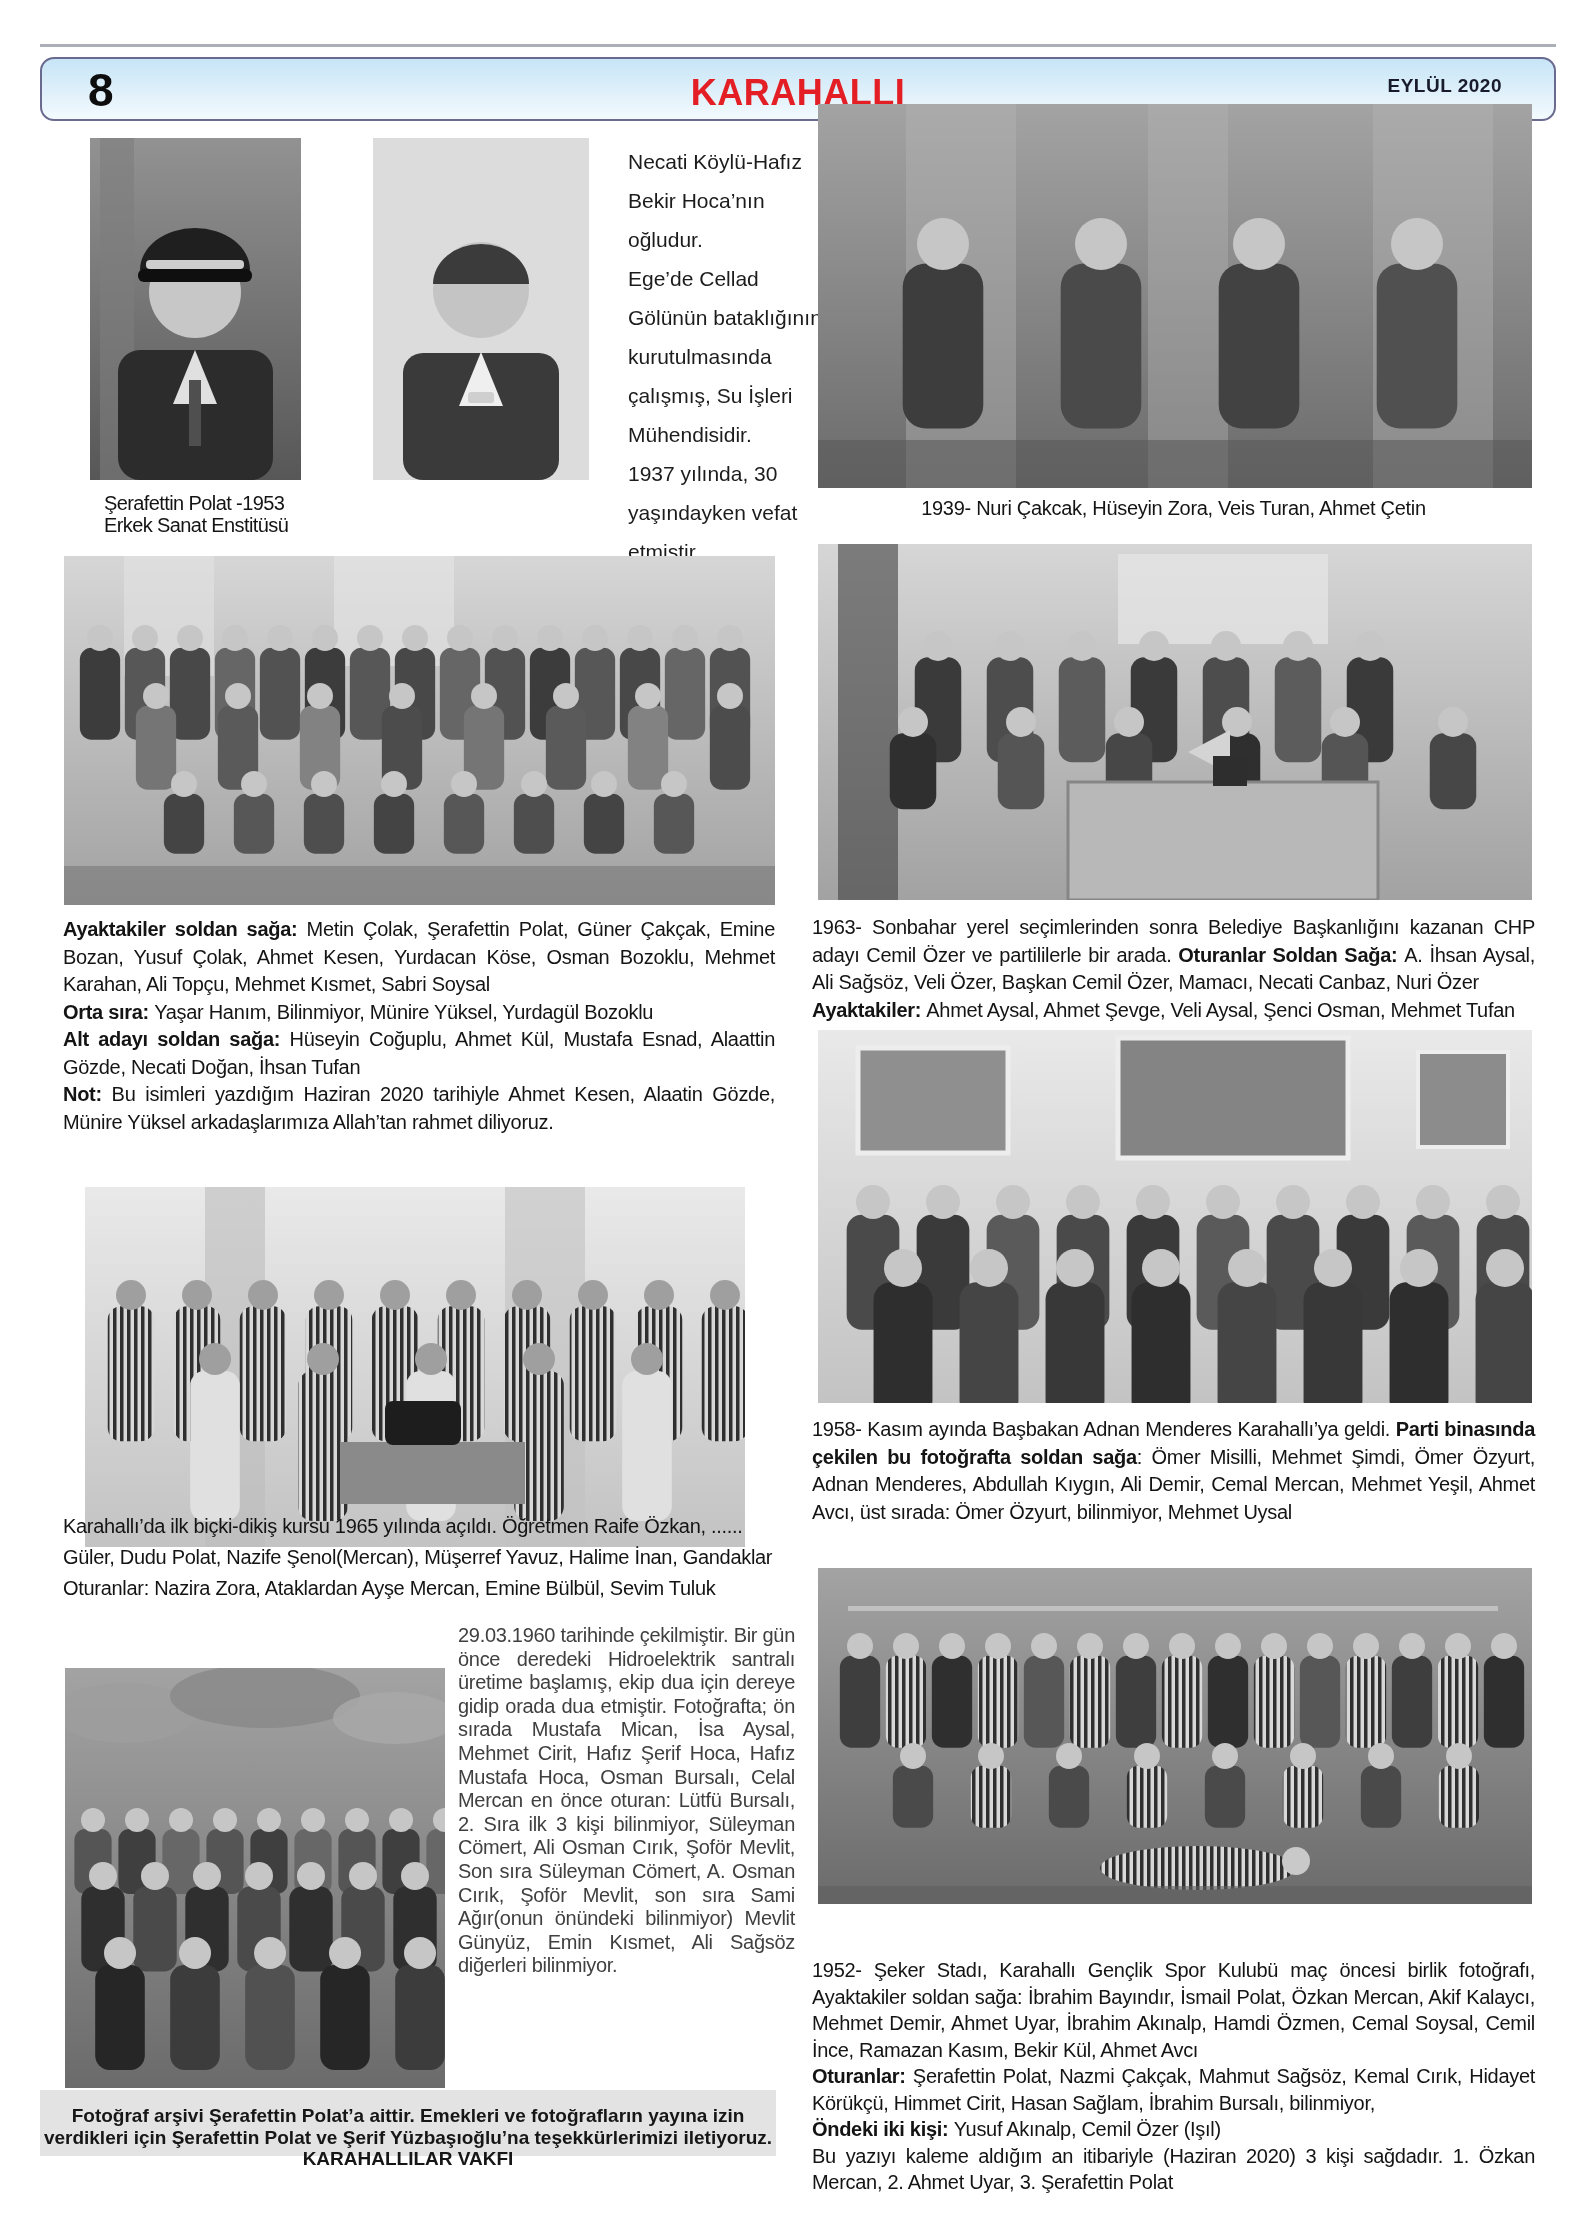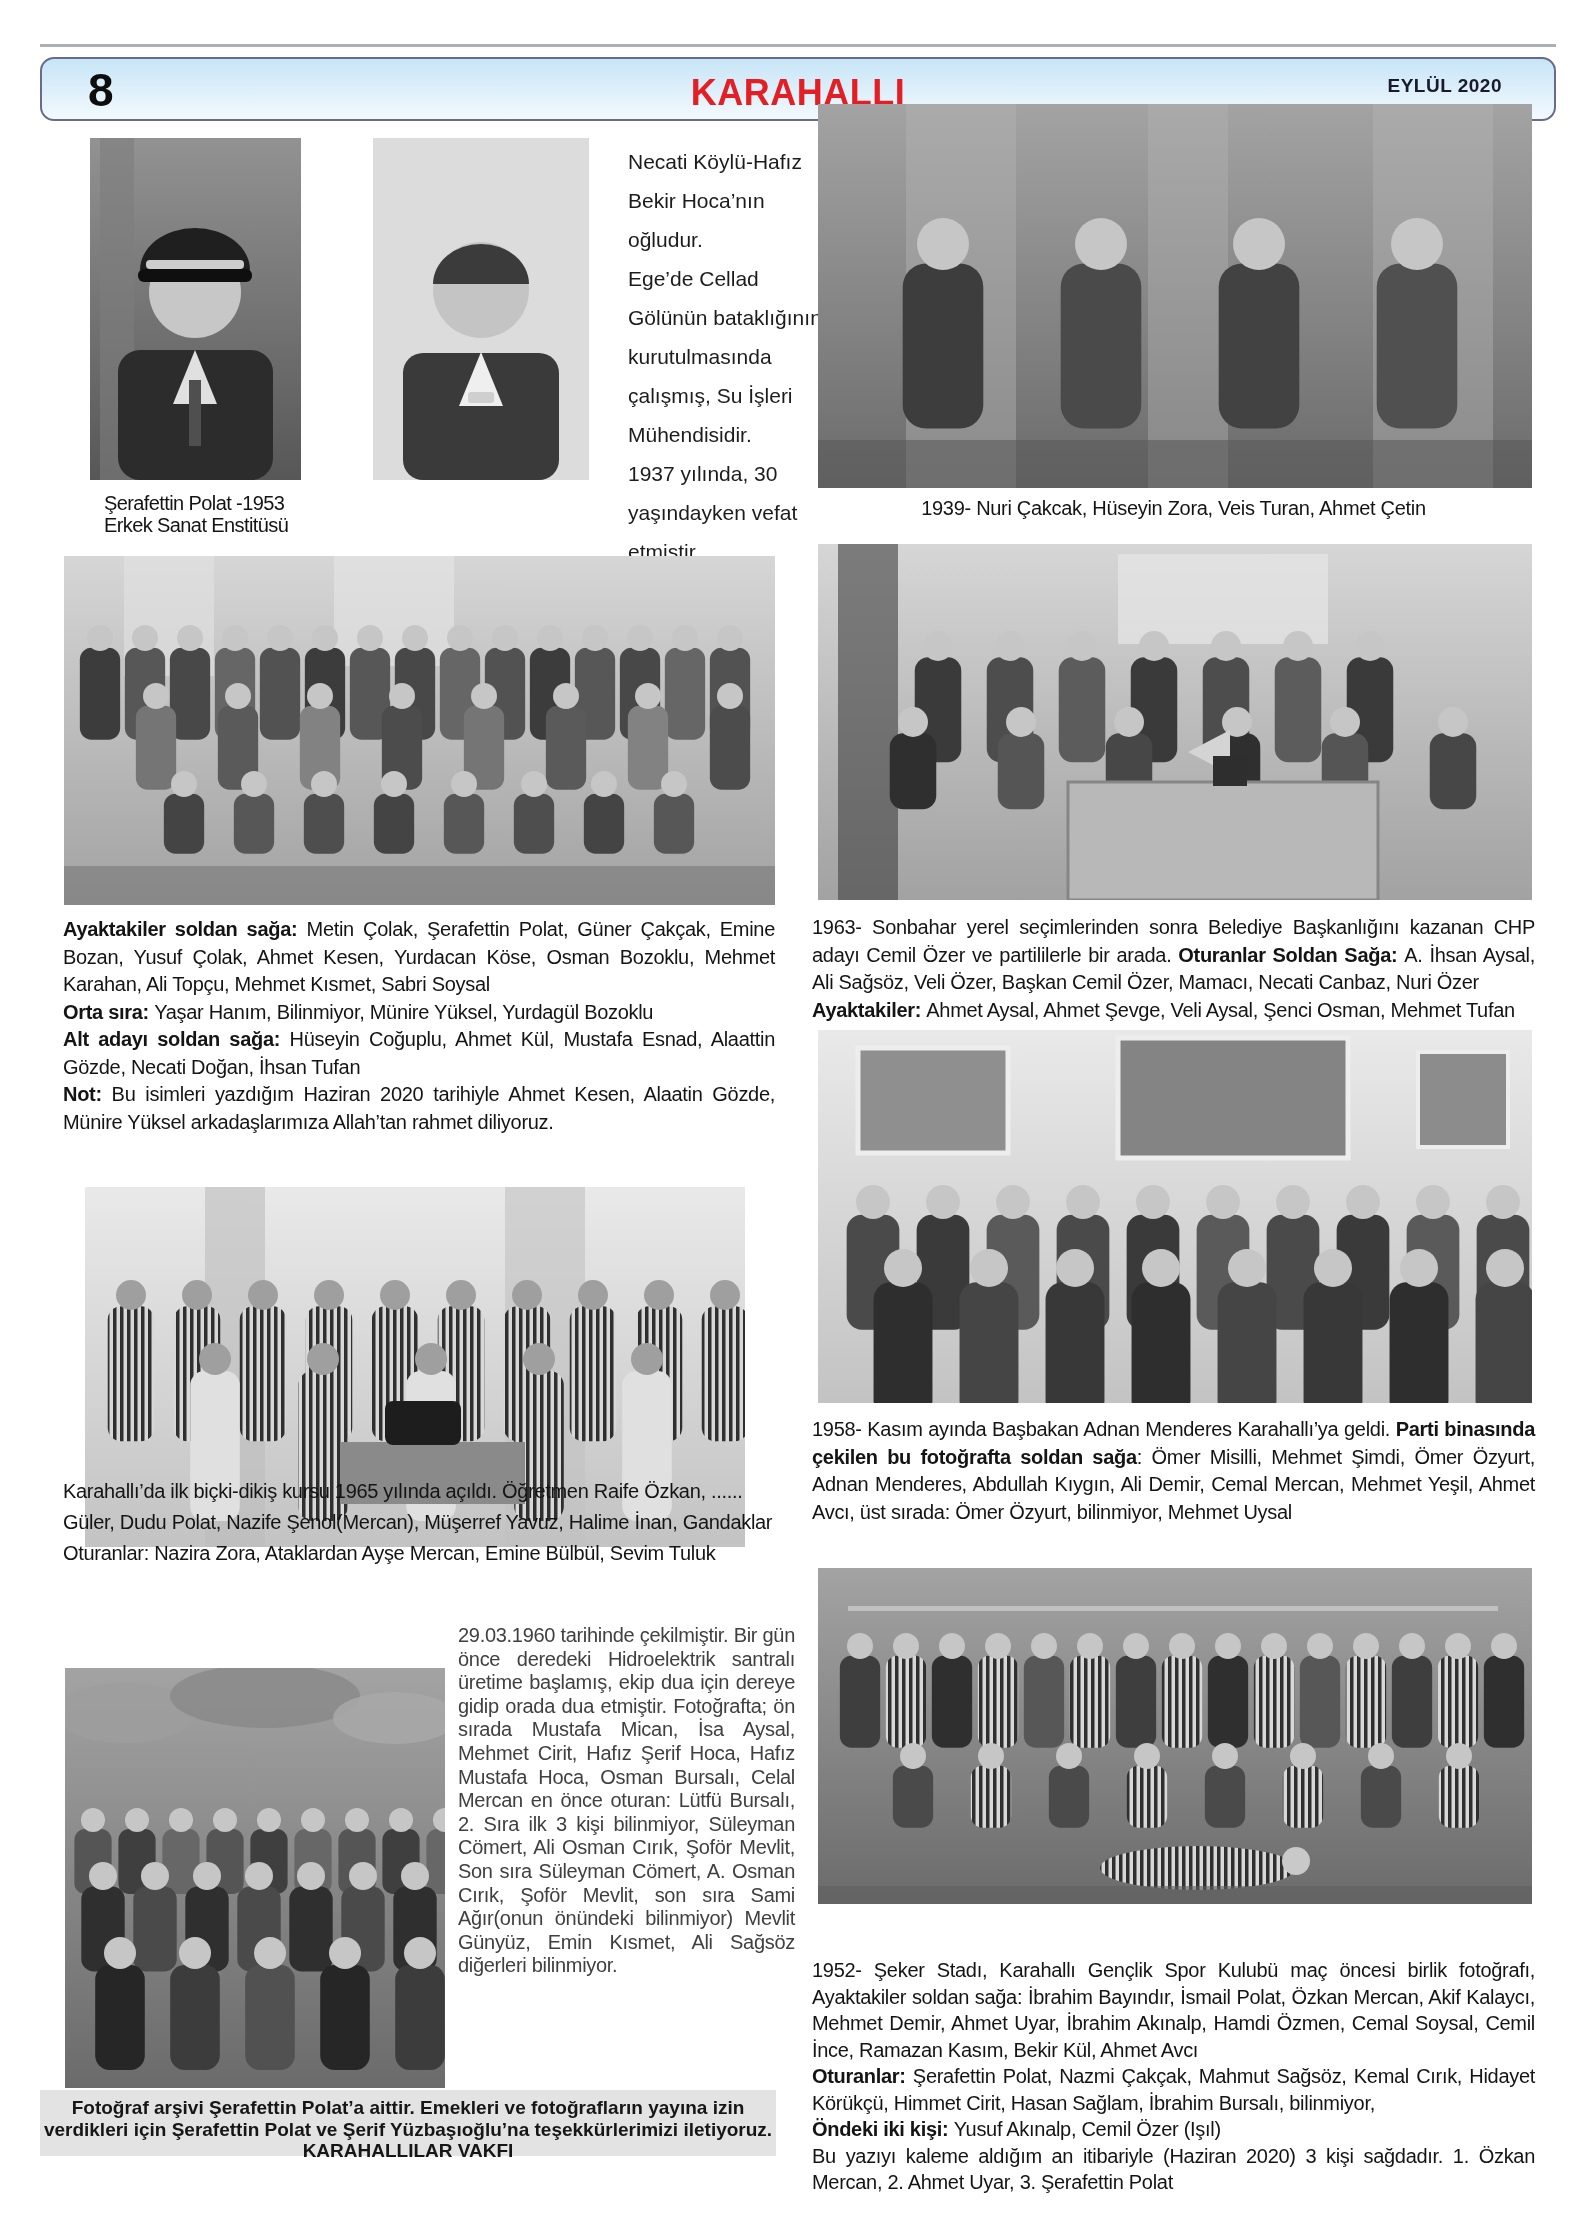--- a/index.html
+++ b/index.html
@@ -22,21 +22,21 @@
   .cap{position:absolute;font-size:20px;line-height:27.5px;letter-spacing:-0.3px;
        text-align:justify;white-space:pre-wrap;color:#141414;}
   .cap .b{font-weight:bold;}
   .cap-center{text-align:center;white-space:normal;}
   .cap-portrait{font-size:20px;line-height:22px;letter-spacing:-0.6px;white-space:pre-wrap;text-align:left;}
   .cap-girls{line-height:31px;}
   .cap-1952{line-height:26.5px;margin-top:43px;}
   .art1960{position:absolute;left:458px;top:1624px;width:337px;font-size:20px;line-height:23.6px;
            letter-spacing:-0.3px;text-align:justify;color:#404040;}
   .footer{position:absolute;left:40px;top:2090px;width:736px;height:66px;background:#e3e3e3;
-          box-sizing:border-box;padding-top:7px;text-align:center;font-size:19px;font-weight:bold;
+          box-sizing:border-box;padding-top:15px;text-align:center;font-size:19px;font-weight:bold;
           line-height:21.5px;white-space:pre-wrap;color:#161616;}
 </style>
 </head>
 <body>
 
 <div class="page">
 
   <svg width="0" height="0" style="position:absolute" aria-hidden="true">
     <defs>
       <linearGradient id="gMid" x1="0" y1="0" x2="0" y2="1">
@@ -302,21 +302,21 @@
       <circle cx="238" cy="172" r="16" fill="#9f9f9f"></circle>
       <rect x="321.2" y="184" width="49.6" height="150" rx="14.4" fill="#e0e0e0"></rect>
       <circle cx="346" cy="172" r="16" fill="#9f9f9f"></circle>
       <rect x="429.2" y="184" width="49.6" height="150" rx="14.4" fill="url(#stripePat)"></rect>
       <circle cx="454" cy="172" r="16" fill="#9f9f9f"></circle>
       <rect x="537.2" y="184" width="49.6" height="150" rx="14.4" fill="#e0e0e0"></rect>
       <circle cx="562" cy="172" r="16" fill="#9f9f9f"></circle>
       <rect class="front" x="255" y="255" width="185" height="62" fill="#8a8a8a"></rect>
       <rect class="front" x="300" y="214" width="76" height="44" rx="8" fill="#1d1d1d"></rect>
     </svg>
-  <div class="cap cap-girls" style="left:63px;top:1476px;width:715px">Karahallı’da ilk biçki-dikiş kursu 1965 yılında açıldı. Öğretmen Raife Özkan, ......
+  <div class="cap cap-girls" style="left:63px;top:1511px;width:715px">Karahallı’da ilk biçki-dikiş kursu 1965 yılında açıldı. Öğretmen Raife Özkan, ......
 Güler, Dudu Polat, Nazife Şenol(Mercan), Müşerref Yavuz, Halime İnan, Gandaklar
 Oturanlar: Nazira Zora, Ataklardan Ayşe Mercan, Emine Bülbül, Sevim Tuluk</div>
 
   <svg class="photo" style="left:65px;top:1668px;width:380px;height:420px" viewBox="0 0 380 420">
     <rect width="380" height="420" fill="url(#gMid)"></rect>
     <ellipse cx="60" cy="45" rx="70" ry="30" fill="#9e9e9e" opacity="0.85"></ellipse>
     <ellipse cx="200" cy="28" rx="95" ry="32" fill="#8a8a8a" opacity="0.85"></ellipse>
     <ellipse cx="330" cy="50" rx="62" ry="26" fill="#a8a8a8" opacity="0.85"></ellipse>
   <rect x="9.399999999999999" y="161" width="37.2" height="65" rx="10.8" fill="#555555"></rect>
       <circle cx="28" cy="152" r="12" fill="#c6c6c6"></circle>

